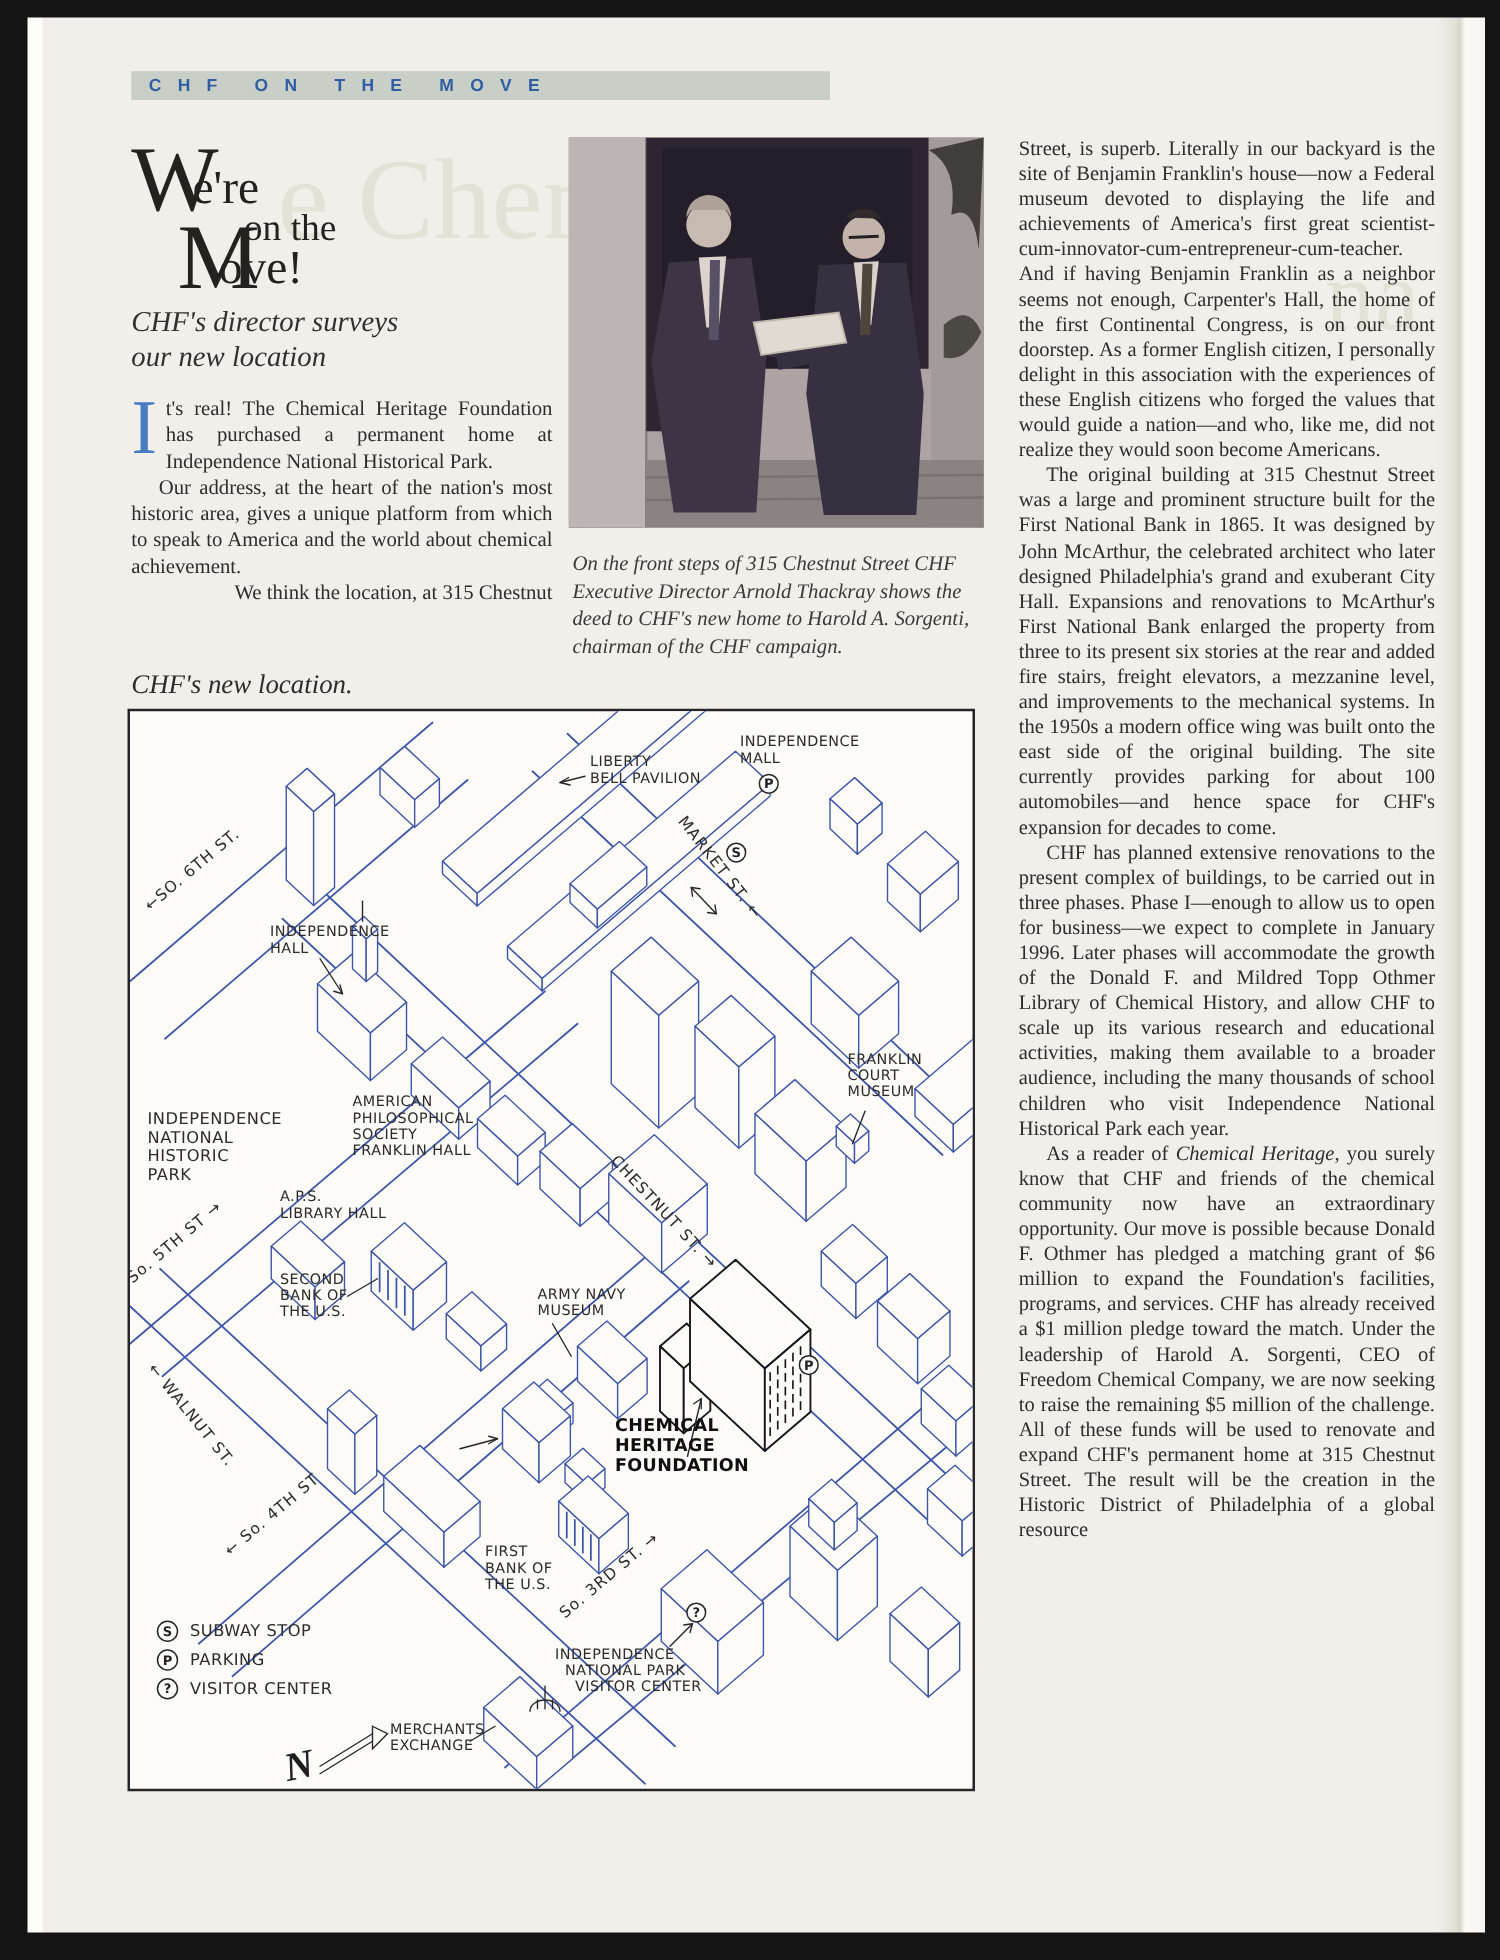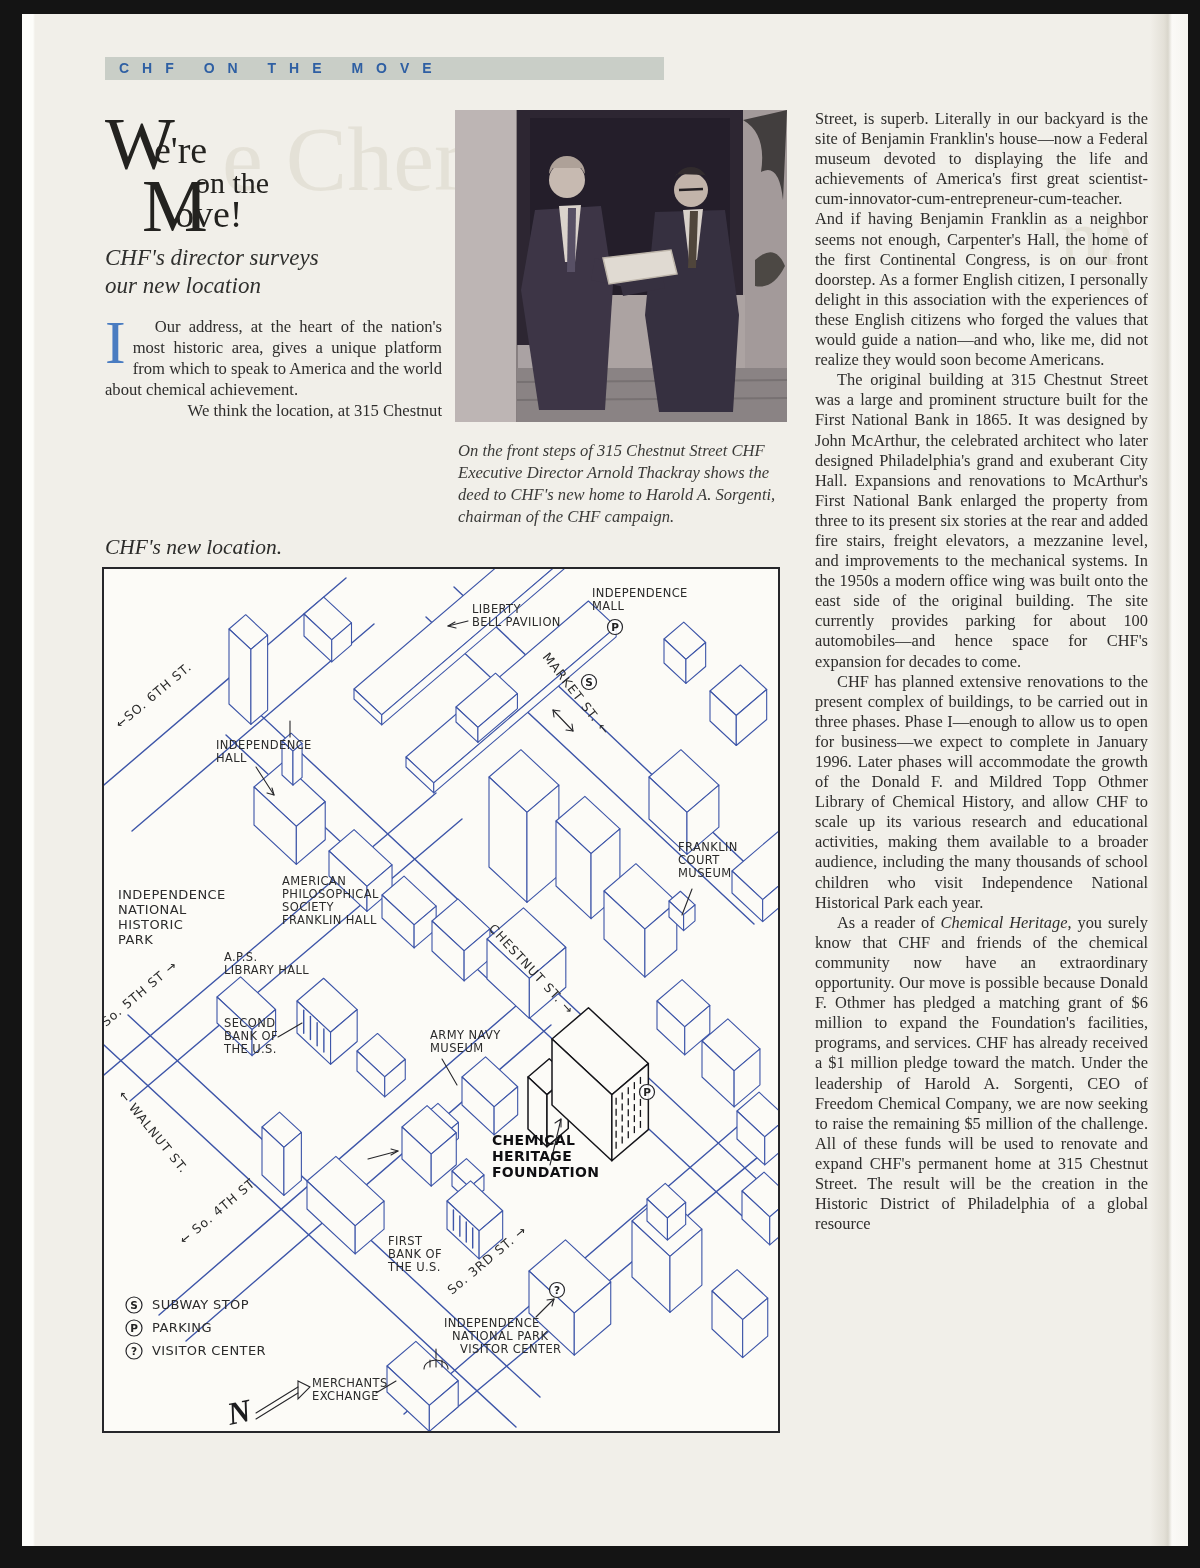--- a/index.html
+++ b/index.html
@@ -66,21 +66,21 @@
     <span class="t-top2">on the</span>
     <span class="t-rest2">ove!</span>
   </div>
 
   <div class="subtitle">
     <div>CHF's director surveys</div>
     <div>our  new location</div>
   </div>
 
   <div class="leftcol">
-    <p><span class="dropcap">I</span></p>
+    <p><span class="dropcap">I</span><span>t's real! The Chemical Heritage Foundation has purchased a permanent home at Independence National Historical Park.</span></p>
     <p class="ind">Our address, at the heart of the nation's most historic area, gives a unique platform from which to speak to America and the world about chemical achievement.</p>
     <p class="ind noj">We think the location, at 315 Chestnut</p>
   </div>
 
   <div class="maplabel">CHF's new location.</div>
 
   <div class="photo">
     <svg width="332" height="312" viewBox="0 0 332 312">
       <rect x="0" y="0" width="332" height="312" fill="#b3aca9"></rect>
       <rect x="0" y="0" width="62" height="312" fill="#c8c1bc"></rect>

